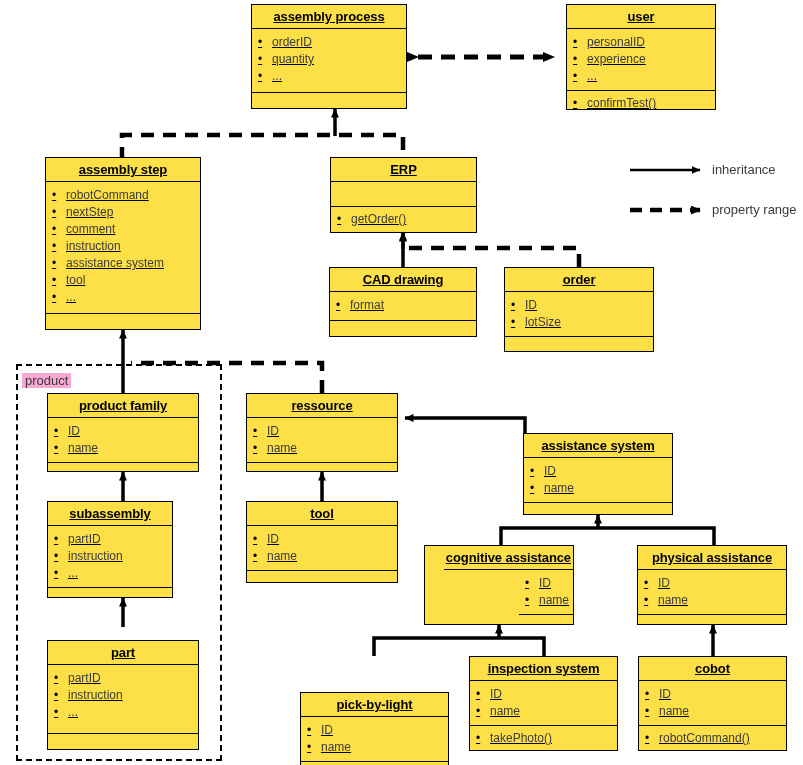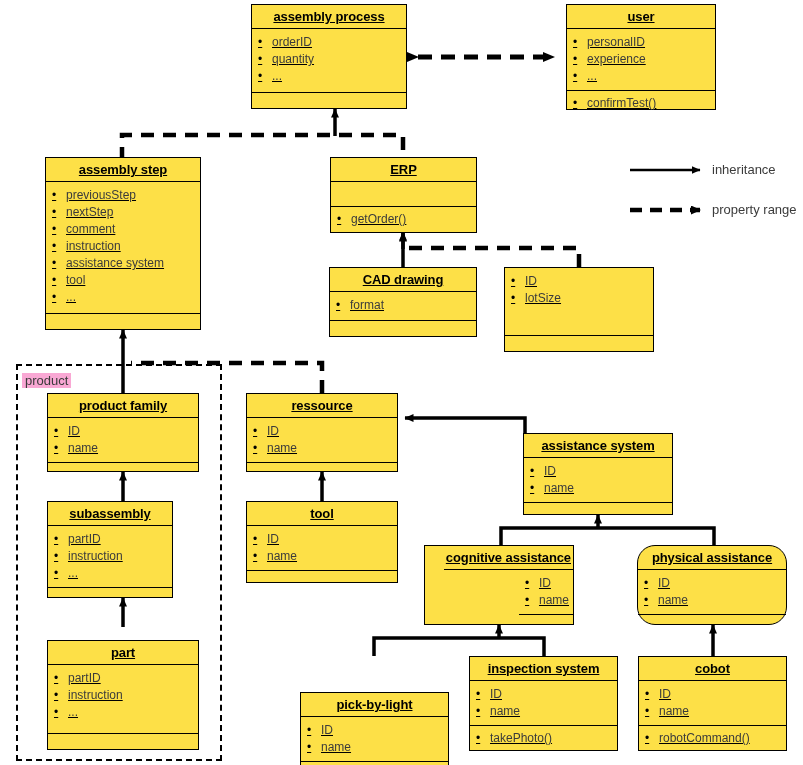--- a/index.html
+++ b/index.html
@@ -203,21 +203,21 @@
           <span class="txt">confirmTest()</span>
         </div>
     </div>
   </div>
 
   <div class="uml" style="left:45px;top:157px;width:156px;height:173px;">
     <div class="title">assembly step</div>
     <div class="attrs">
       <div class="row">
           <span class="bul">•</span>
-          <span class="txt">previousStep</span>
+          <span class="txt">robotCommand</span>
         </div>
       <div class="row">
           <span class="bul">•</span>
           <span class="txt">nextStep</span>
         </div>
       <div class="row">
           <span class="bul">•</span>
           <span class="txt">comment</span>
         </div>
       <div class="row">
@@ -256,20 +256,21 @@
     <div class="attrs">
       <div class="row">
           <span class="bul">•</span>
           <span class="txt">format</span>
         </div>
     </div>
     <div class="ops empty"></div>
   </div>
 
   <div class="uml" style="left:504px;top:267px;width:150px;height:85px;">
+    <div class="title">order</div>
     <div class="attrs">
       <div class="row">
           <span class="bul">•</span>
           <span class="txt">ID</span>
         </div>
       <div class="row">
           <span class="bul">•</span>
           <span class="txt">lotSize</span>
         </div>
     </div>
@@ -382,21 +383,21 @@
           <span class="txt">ID</span>
         </div>
       <div class="row">
           <span class="bul">•</span>
           <span class="txt">name</span>
         </div>
     </div>
     <div class="ops empty"></div>
   </div>
 
-  <div class="uml" style="left:637px;top:545px;width:150px;height:80px;border-radius:18px;">
+  <div class="uml" style="left:637px;top:545px;width:150px;height:80px;">
     <div class="title">physical assistance</div>
     <div class="attrs">
       <div class="row">
           <span class="bul">•</span>
           <span class="txt">ID</span>
         </div>
       <div class="row">
           <span class="bul">•</span>
           <span class="txt">name</span>
         </div>

